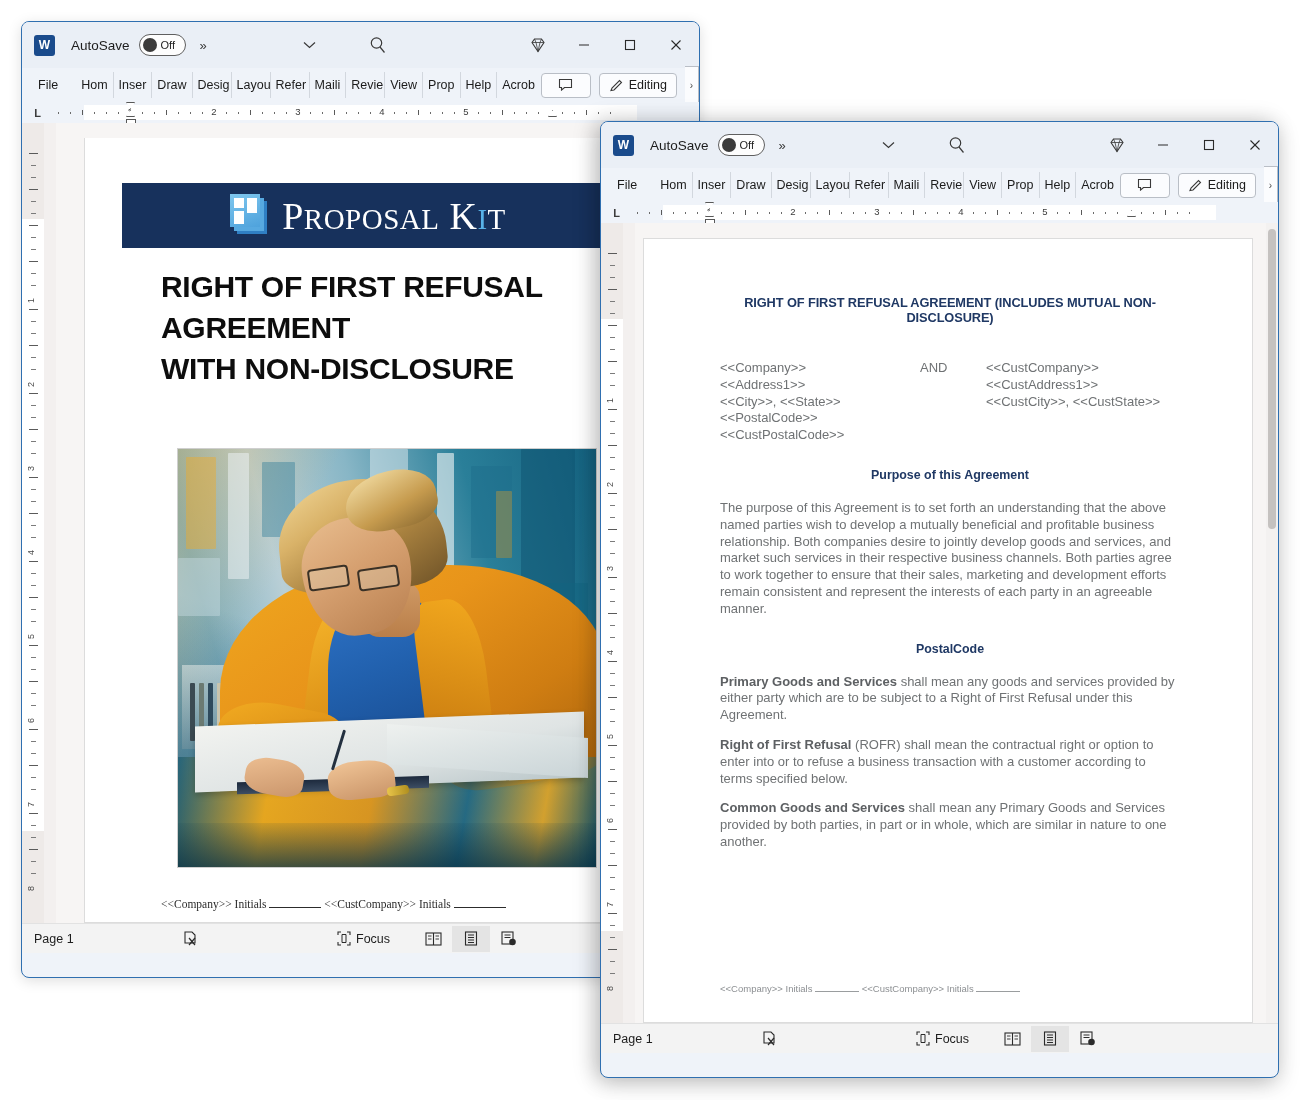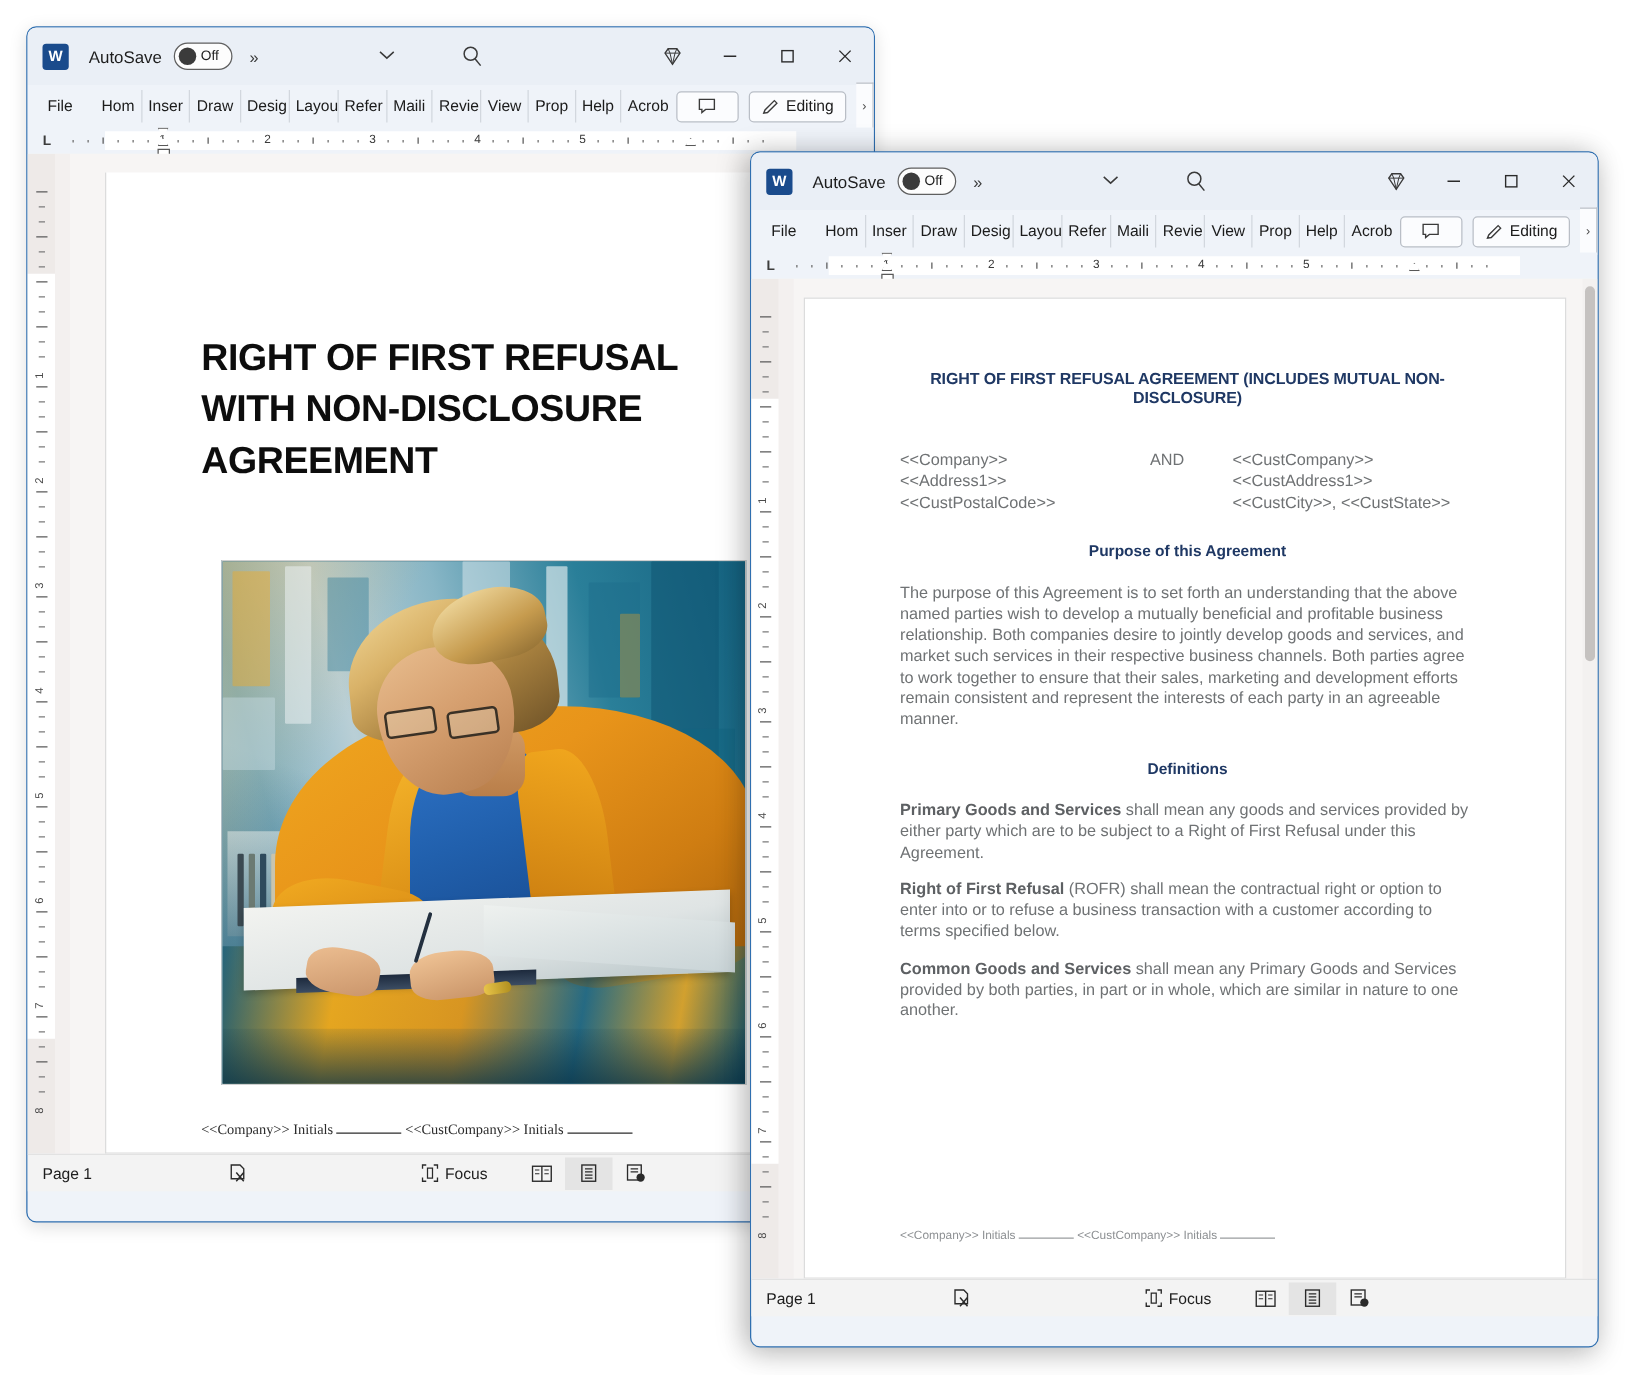--- a/index.html
+++ b/index.html
@@ -682,25 +682,38 @@
         <div class="vn" style="top:432px">4</div>
         <div class="vn" style="top:516px">5</div>
         <div class="vn" style="top:600px">6</div>
         <div class="vn" style="top:684px">7</div>
         <div class="vn" style="top:768px">8</div>
       </div>
       <div class="vgap"></div>
 
       <div class="page">
 
+        <div class="pk-banner">
+          <div class="pk-logo">
+            <div class="s1"></div>
+              <div class="s2"></div>
+              <div class="s3"></div>
+            <div class="w1"></div>
+              <div class="w2"></div>
+              <div class="w3"></div>
+          </div>
+          <div class="pk-word">
+            <span>P</span><span class="sc">ROPOSAL</span>&nbsp;<span>K</span><span class="sc dot">I</span><span class="sc">T</span>
+          </div>
+        </div>
 
         <div class="doc1-title">
           <div>RIGHT OF FIRST REFUSAL</div>
+          <div>AGREEMENT</div>
           <div>WITH NON-DISCLOSURE</div>
-          <div>AGREEMENT</div>
         </div>
 
         <div class="doc1-img">
           <div class="paint">
             <div class="bg"></div>
             <div class="strokeset">
               <i style="left:2%;  top:2%;  width:7%;  height:22%; background:rgba(240,170,40,.45)"></i>
               <i style="left:12%; top:1%;  width:5%;  height:30%; background:rgba(235,240,242,.55)"></i>
               <i style="left:20%; top:3%;  width:8%;  height:18%; background:rgba(40,120,150,.4)"></i>
               <i style="left:46%; top:0%;  width:9%;  height:26%; background:rgba(225,235,240,.5)"></i>
@@ -1015,34 +1028,35 @@
       <div class="vgap"></div>
 
       <div class="page">
         <div class="doc2">
           <div class="d2-title">RIGHT OF FIRST REFUSAL AGREEMENT (INCLUDES MUTUAL NON-DISCLOSURE)</div>
 
           <div class="d2-cols">
             <div class="d2-col-a">
               <div>&lt;&lt;Company&gt;&gt;</div>
               <div>&lt;&lt;Address1&gt;&gt;</div>
+              <div>&lt;&lt;City&gt;&gt;, &lt;&lt;State&gt;&gt; &lt;&lt;PostalCode&gt;&gt;</div>
               <div>&lt;&lt;CustPostalCode&gt;&gt;</div>
             </div>
             <div class="d2-and">AND</div>
             <div class="d2-col-b">
               <div>&lt;&lt;CustCompany&gt;&gt;</div>
               <div>&lt;&lt;CustAddress1&gt;&gt;</div>
               <div>&lt;&lt;CustCity&gt;&gt;, &lt;&lt;CustState&gt;&gt;</div>
             </div>
           </div>
 
           <div class="d2-heading">Purpose of this Agreement</div>
           <div class="d2-p">The purpose of this Agreement is to set forth an understanding that the above named parties wish to develop a mutually beneficial and profitable business relationship. Both companies desire to jointly develop goods and services, and market such services in their respective business channels. Both parties agree to work together to ensure that their sales, marketing and development efforts remain consistent and represent the interests of each party in an agreeable manner.</div>
 
-          <div class="d2-heading">Definitions</div>
+          <div class="d2-heading">PostalCode</div>
 
           <div class="d2-p d2-def"><b>Primary Goods and Services</b><span> shall mean any goods and services provided by either party which are to be subject to a Right of First Refusal under this Agreement.</span></div>
 
           <div class="d2-p d2-def"><b>Right of First Refusal</b><span> (ROFR) shall mean the contractual right or option to enter into or to refuse a business transaction with a customer according to terms specified below.</span></div>
 
           <div class="d2-p d2-def"><b>Common Goods and Services</b><span> shall mean any Primary Goods and Services provided by both parties, in part or in whole, which are similar in nature to one another.</span></div>
         </div>
 
         <div class="d2-footer">
           <span>&lt;&lt;Company&gt;&gt;</span>

